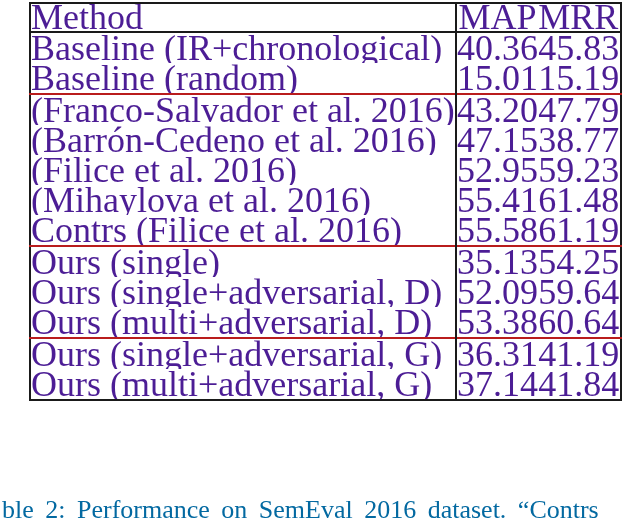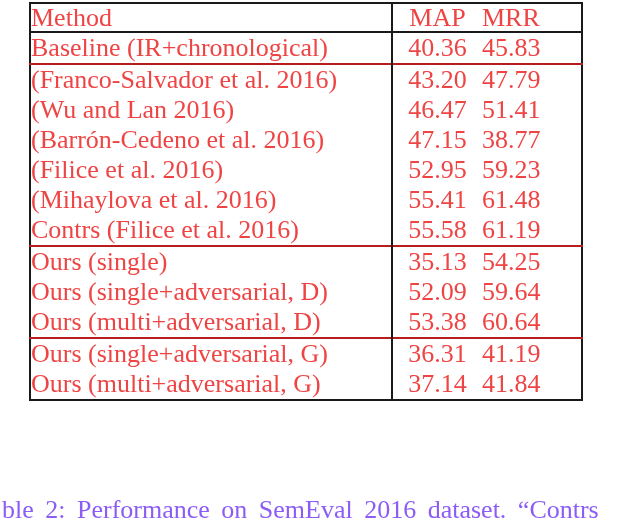--- a/index.html
+++ b/index.html
@@ -14,22 +14,22 @@
     background: #ffffff;
     font-family: "Liberation Serif", "DejaVu Serif", serif;
     color: #000000;
   }
   .paper-table {
     position: absolute;
     left: 29px;
     top: 2px;
     border-collapse: collapse;
     table-layout: fixed;
-    font-size: 26px;
-    color: #ef4444;
+    font-size: 36px;
+    color: #4c1d95;
   }
   .paper-table, .paper-table td, .paper-table th {
     border-color: #1a1a1a;
   }
   .paper-table {
     border: 2px solid #1a1a1a;
   }
   .paper-table thead {
     border-bottom: 2px solid #1a1a1a;
   }
@@ -69,21 +69,21 @@
     font-weight: bold;
   }
   .table-caption {
     position: absolute;
     left: 2px;
     top: 494px;
     font-size: 26px;
     line-height: 32px;
     white-space: nowrap;
     word-spacing: 5px;
-    color: #8b5cf6;
+    color: #0369a1;
   }
 </style>
 </head>
 <body>
 
 <table class="paper-table">
   <colgroup>
     <col class="c-method">
     <col class="c-map">
     <col class="c-mrr">
@@ -95,32 +95,32 @@
       <th class="cell-mrr">MRR</th>
     </tr>
   </thead>
 
   <tbody>
     <tr>
       <td class="cell-method">Baseline (IR+chronological)</td>
       <td class="cell-map">40.36</td>
       <td class="cell-mrr">45.83</td>
     </tr>
+    <tr>
+      <td class="cell-method">Baseline (random)</td>
+      <td class="cell-map">15.01</td>
+      <td class="cell-mrr">15.19</td>
+    </tr>
   </tbody>
 
   <tbody>
     <tr>
       <td class="cell-method">(Franco-Salvador et al. 2016)</td>
       <td class="cell-map">43.20</td>
       <td class="cell-mrr">47.79</td>
-    </tr>
-    <tr>
-      <td class="cell-method">(Wu and Lan 2016)</td>
-      <td class="cell-map">46.47</td>
-      <td class="cell-mrr">51.41</td>
     </tr>
     <tr>
       <td class="cell-method">(Barrón-Cedeno et al. 2016)</td>
       <td class="cell-map">47.15</td>
       <td class="cell-mrr">38.77</td>
     </tr>
     <tr>
       <td class="cell-method">(Filice et al. 2016)</td>
       <td class="cell-map">52.95</td>
       <td class="cell-mrr">59.23</td>

